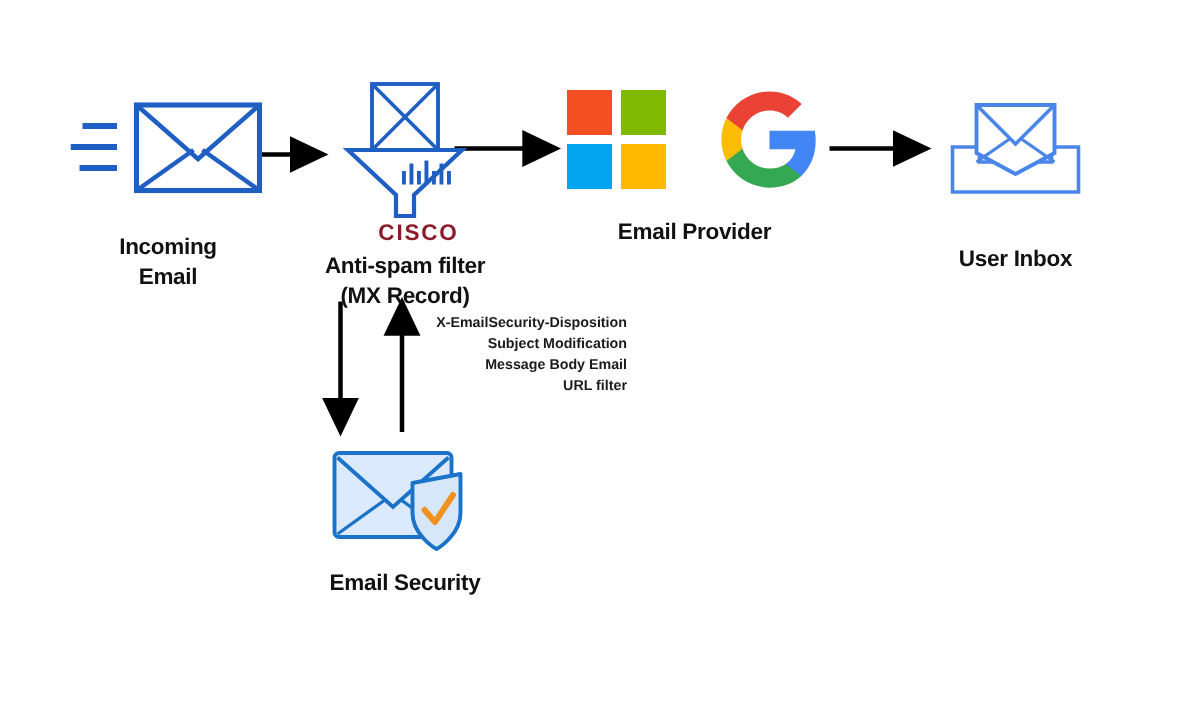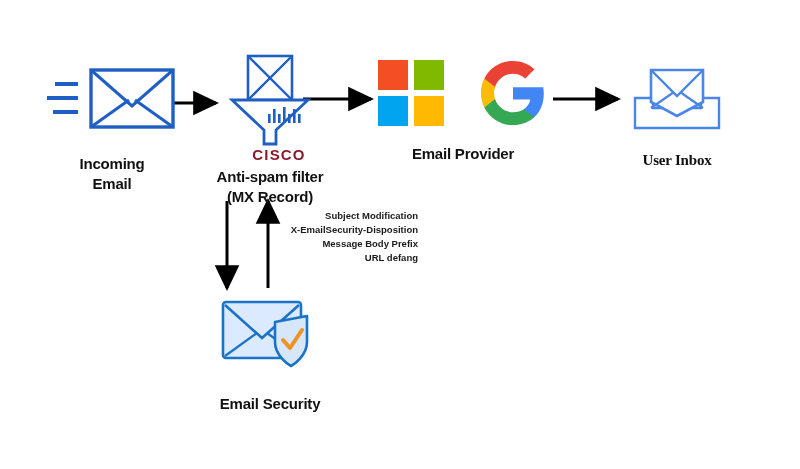--- a/index.html
+++ b/index.html
@@ -166,39 +166,39 @@
       <svg width="100" height="72" viewBox="0 0 100 72">
 
         <path d="M8,38 L26,38 L26,48 L74,48 L74,38 L92,38 L92,68 L8,68 Z" fill="#ffffff" stroke="#4a86e8" stroke-width="2.4" stroke-linejoin="miter"></path>
 
         <path d="M24,10 L76,10 L76,42 L50,56 L24,42 Z" fill="#ffffff" stroke="#4a86e8" stroke-width="2.6" stroke-linejoin="miter"></path>
         <path d="M24,10 L50,36 L76,10" fill="none" stroke="#4a86e8" stroke-width="2.4"></path>
         <path d="M24,48 L47,32" fill="none" stroke="#4a86e8" stroke-width="2.2"></path>
         <path d="M76,48 L53,32" fill="none" stroke="#4a86e8" stroke-width="2.2"></path>
       </svg>
     </div>
-    <div class="node-label" style="margin-top:14px;font-family:Liberation Serif, serif;">User Inbox</div>
+    <div class="node-label" style="margin-top:26px;">User Inbox</div>
   </div>
 
   <div class="node" style="left:186px; top:296px; width:168px;">
     <div class="icon-box">
       <svg width="110" height="78" viewBox="0 0 110 78">
 
         <rect x="8" y="6" width="78" height="56" rx="3" fill="#dbeafe" stroke="#1a73c8" stroke-width="2.6"></rect>
         <path d="M10,9 L47,42 L84,9" fill="none" stroke="#1a73c8" stroke-width="2.6"></path>
         <path d="M10,60 L42,37" fill="none" stroke="#1a73c8" stroke-width="2.2"></path>
         <path d="M84,60 L52,37" fill="none" stroke="#1a73c8" stroke-width="2.2"></path>
 
         <path d="M60,26 L92,20 L92,46 C92,60 78,69 76,70 C74,69 60,60 60,46 Z" fill="#d6e7fa" stroke="#1a73c8" stroke-width="2.6" stroke-linejoin="round"></path>
         <path d="M68,44 L75,52 L87,34" fill="none" stroke="#f09220" stroke-width="4" stroke-linecap="round" stroke-linejoin="round"></path>
       </svg>
     </div>
-    <div class="node-label" style="margin-top:16px;">Email Security</div>
+    <div class="node-label" style="margin-top:0;">Email Security</div>
   </div>
 
   <div class="annotations" style="left:193px; top:209px; width:225px;">
+    <div>X-EmailSecurity-Disposition</div>
     <div>Subject Modification</div>
-    <div>X-EmailSecurity-Disposition</div>
-    <div>Message Body Prefix</div>
-    <div>URL defang</div>
+    <div>Message Body Email</div>
+    <div>URL filter</div>
   </div>
 
 </div>
 
 </body></html>

